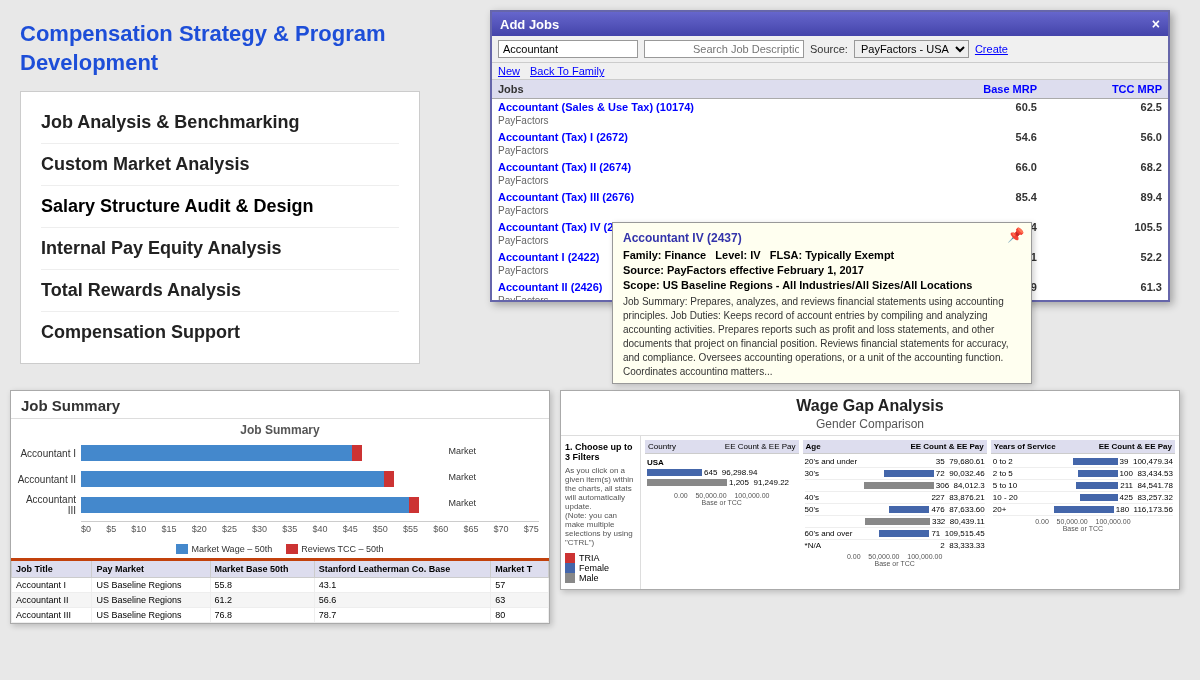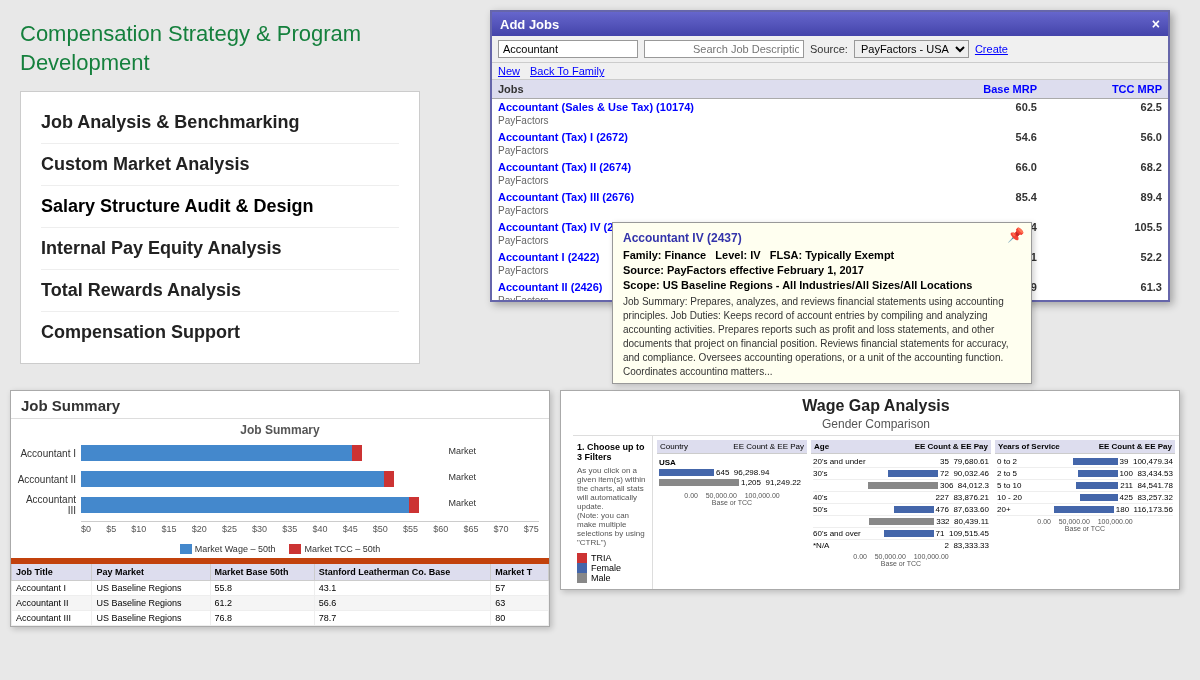--- a/index.html
+++ b/index.html
@@ -15,22 +15,22 @@
     
     .left-panel {
       position: absolute;
       top: 20px;
       left: 20px;
       width: 420px;
     }
 
     .header-title {
       font-size: 22px;
-      font-weight: normal;
-      color: #15803d;
+      font-weight: bold;
+      color: #1d4ed8;
       margin-bottom: 14px;
       line-height: 1.3;
     }
 
     .nav-box {
       background: white;
       border: 1px solid #ccc;
       padding: 10px 20px;
       width: 400px;
     }
@@ -314,21 +314,21 @@
     .legend-box {
       width: 12px;
       height: 10px;
     }
 
     
     .job-summary-table {
       width: 100%;
       border-collapse: collapse;
       font-size: 10px;
-      border-top: 6px solid #c2410c;
+      border-top: 3px solid #c2410c;
     }
 
     .job-summary-table th {
       background: #dde;
       padding: 3px 4px;
       text-align: left;
       font-size: 9px;
       border: 1px solid #ccc;
       font-weight: bold;
     }
@@ -343,21 +343,20 @@
 
     
     .wage-gap-panel {
       position: absolute;
       top: 390px;
       left: 560px;
       width: 620px;
       background: white;
       border: 1px solid #aaa;
       box-shadow: 2px 2px 6px rgba(0,0,0,0.2);
-      padding-left: 12px;
     }
 
     .wage-gap-title {
       text-align: center;
       font-size: 16px;
       font-weight: bold;
       color: #222;
       padding: 6px 0 2px 0;
     }
 
@@ -575,21 +574,21 @@
         <span>$75</span>
     </div>
   </div>
   <div class="chart-legend">
     <div class="legend-item">
       <div class="legend-box" style="background:#4488cc;"></div>
       <span>Market Wage – 50th</span>
     </div>
     <div class="legend-item">
       <div class="legend-box" style="background:#cc3333;"></div>
-      <span>Market TCC – 50th</span>
+      <span>Reviews TCC – 50th</span>
     </div>
   </div>
   <table class="job-summary-table">
     <thead>
       <tr>
         <th>Job Title</th>
         <th>Pay Market</th>
         <th>Market Base 50th</th>
         <th>Stanford Leatherman Co. Base</th>
         <th>Market T</th>

